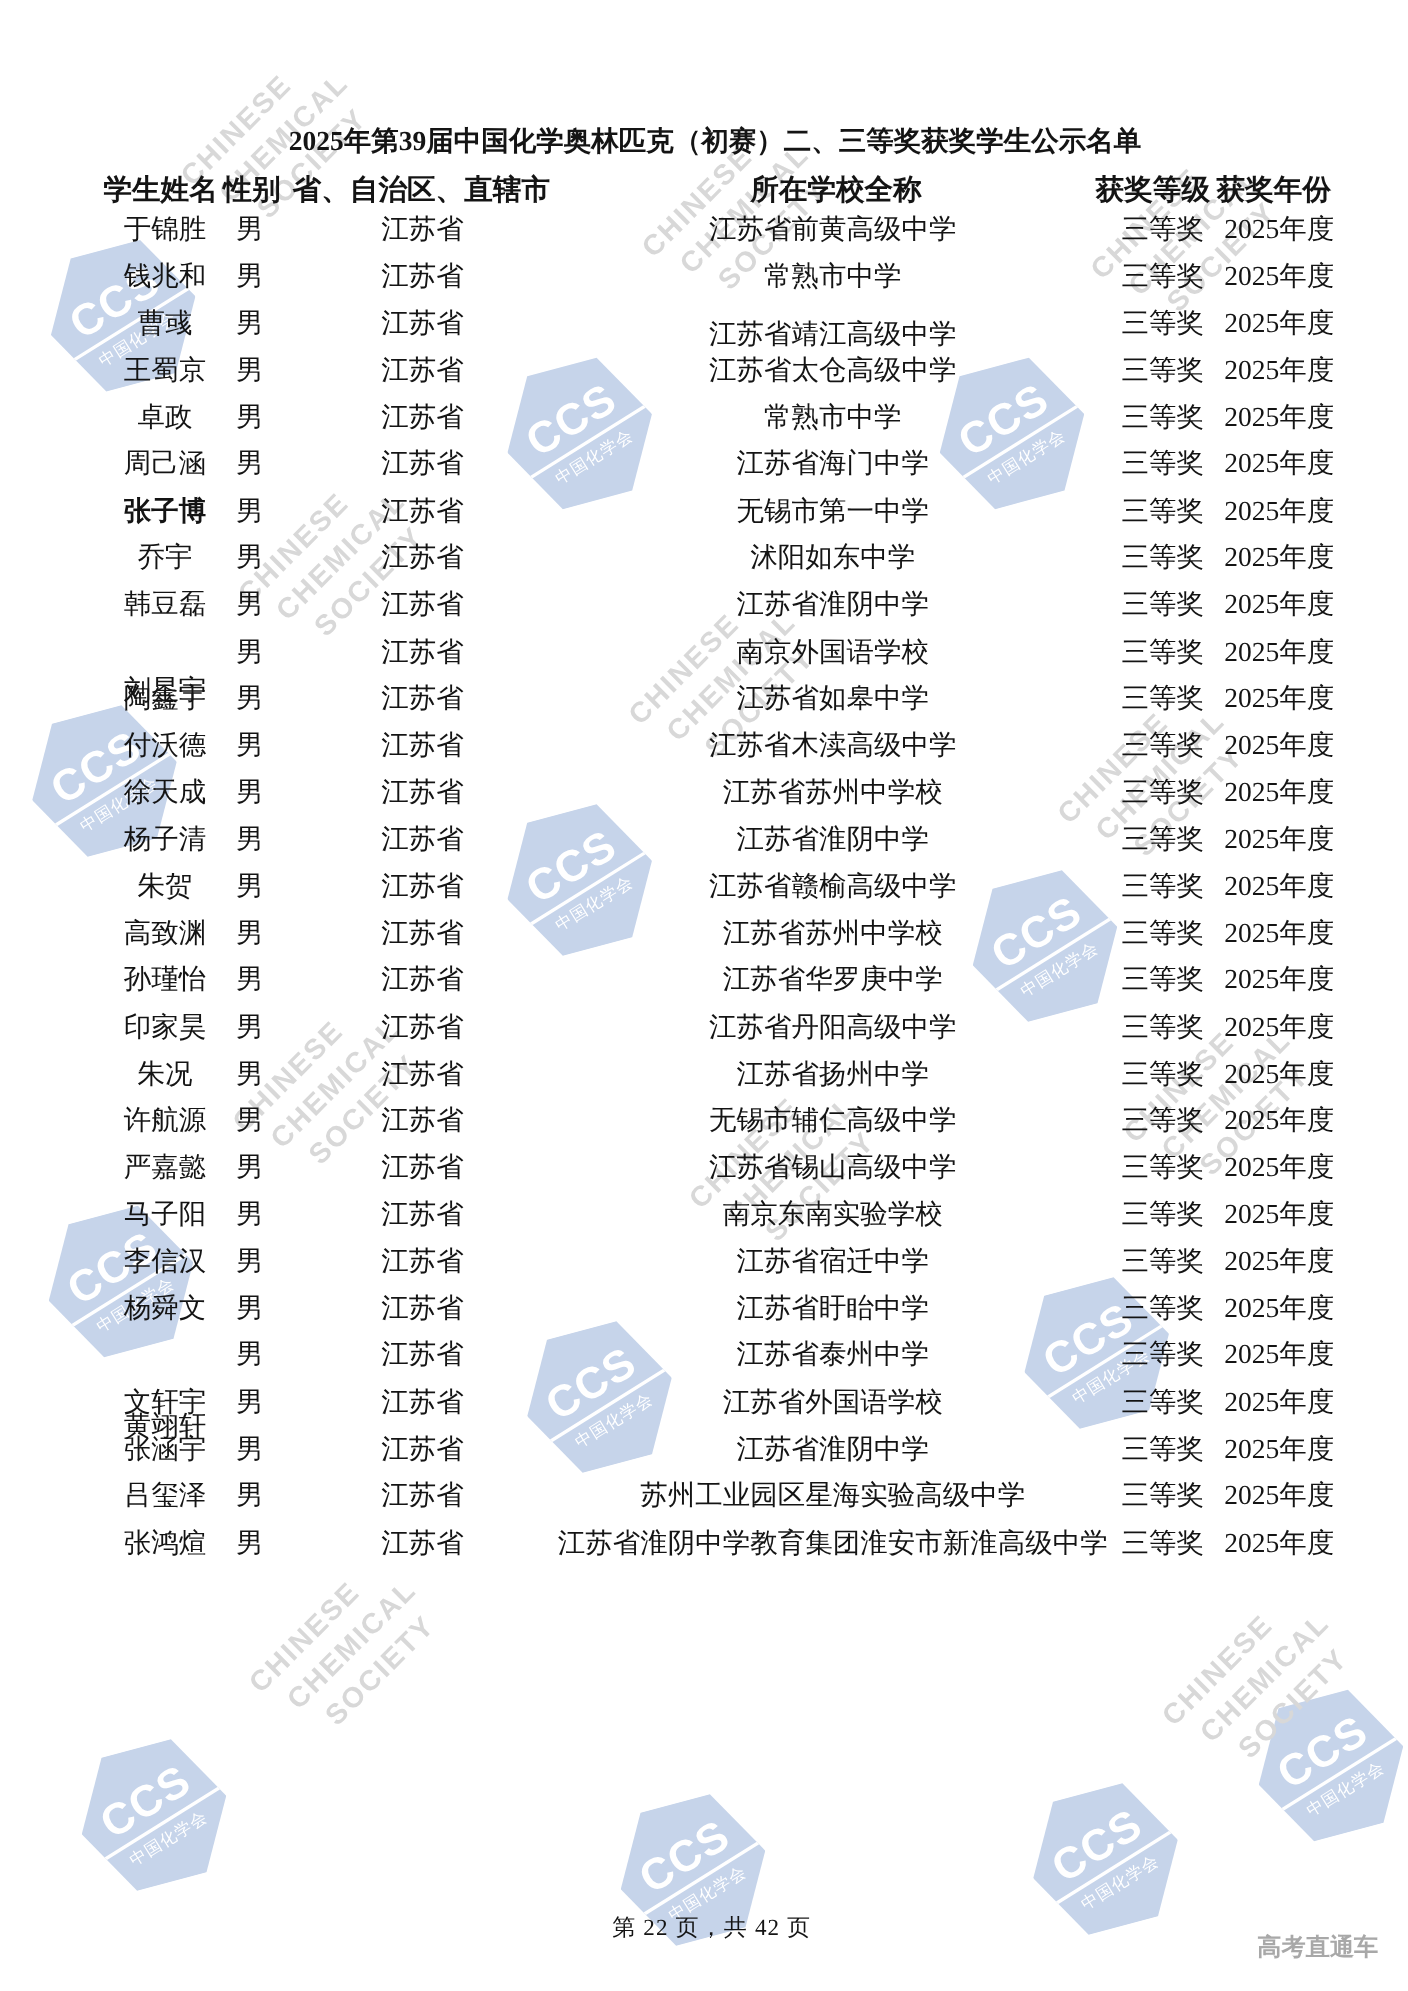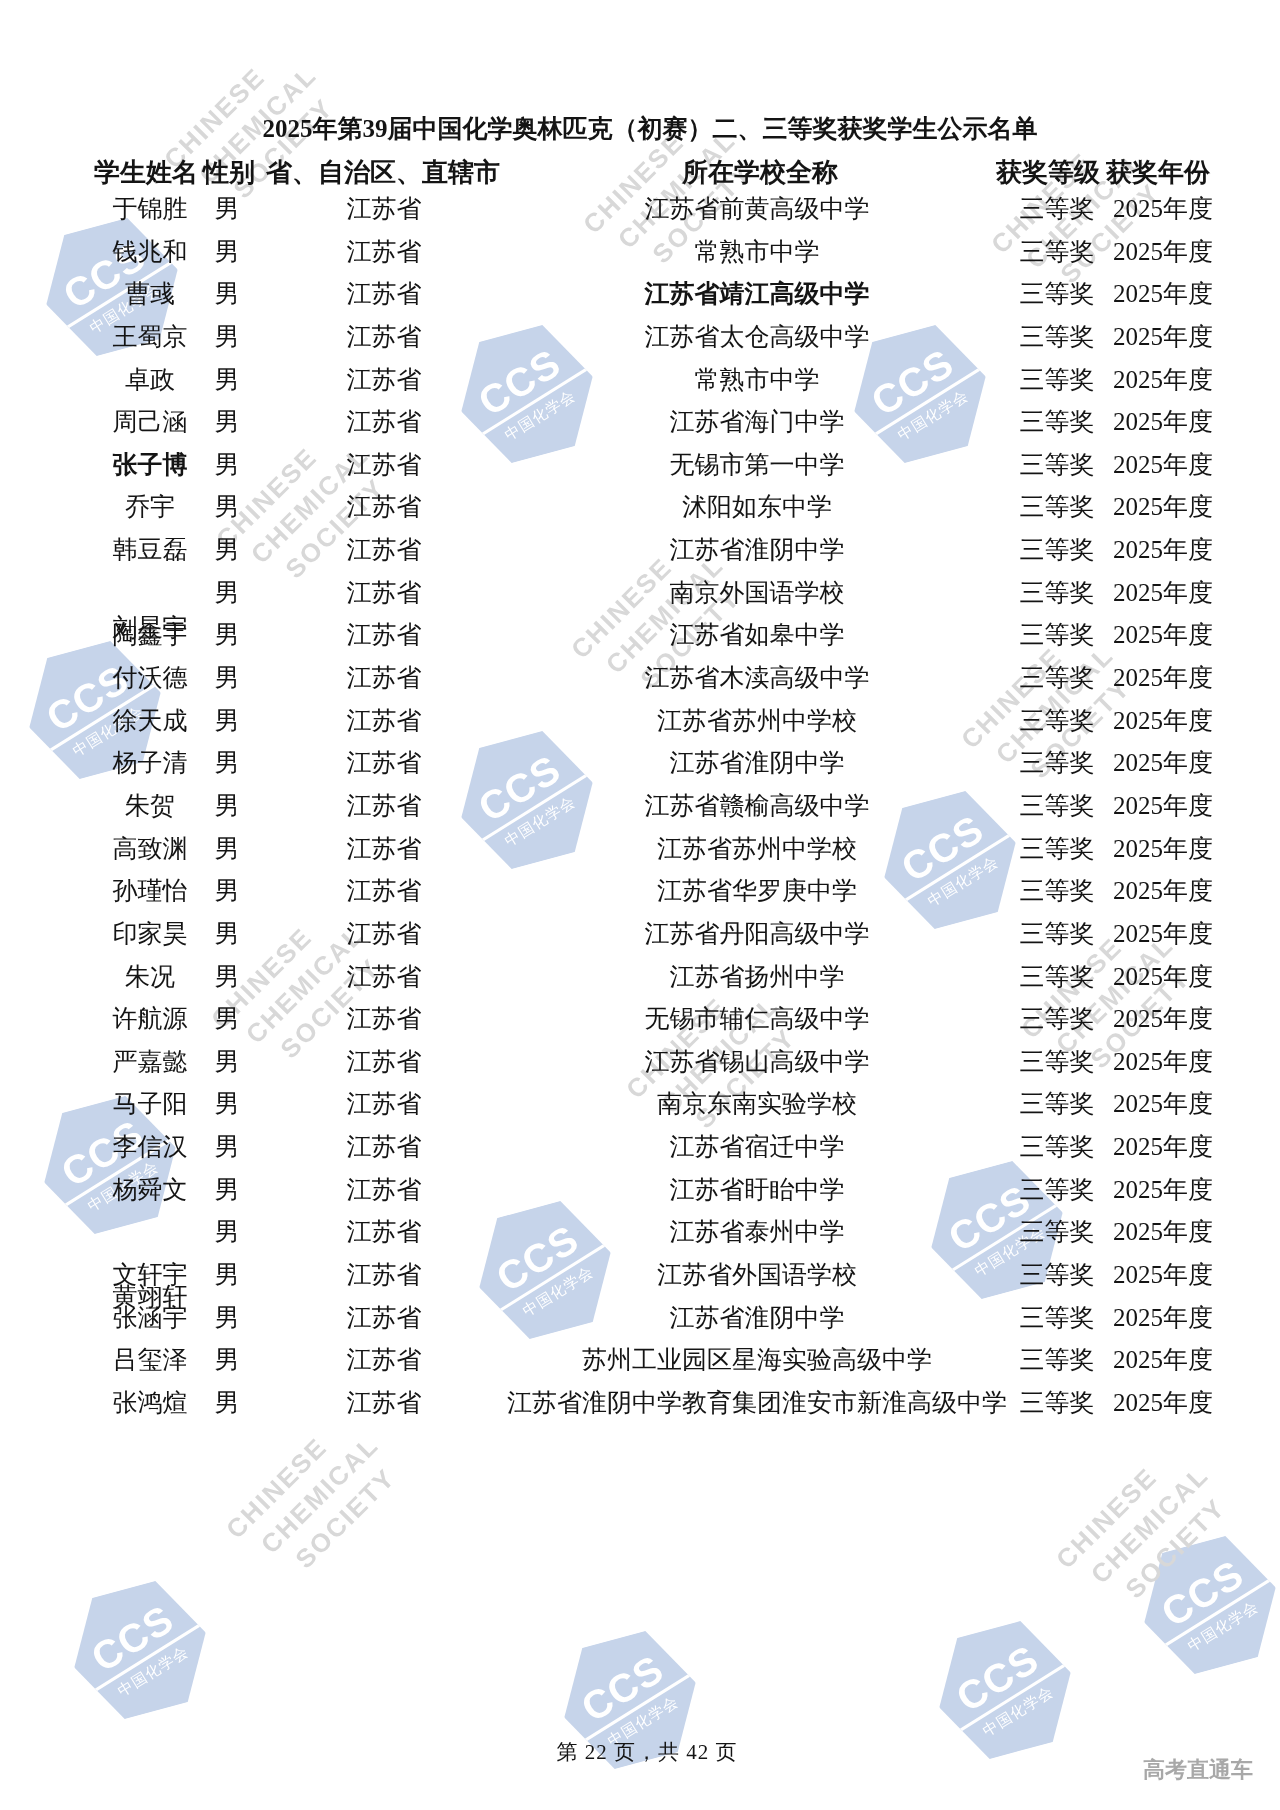--- a/index.html
+++ b/index.html
@@ -251,21 +251,21 @@
         <span class="cell" style="left: 227px; top: 251px;">男</span>
         <span class="cell" style="left: 384px; top: 251px;">江苏省</span>
         <span class="cell" style="left: 757px; top: 251px;">常熟市中学</span>
         <span class="cell" style="left: 1057px; top: 251px;">三等奖</span>
         <span class="cell" style="left: 1163px; top: 251px;">2025年度</span>
       </div>
       <div>
         <span class="cell" style="left: 150px; top: 293px;">曹彧</span>
         <span class="cell" style="left: 227px; top: 293px;">男</span>
         <span class="cell" style="left: 384px; top: 293px;">江苏省</span>
-        <span class="cell" style="left: 757px; top: 293px; font-weight: bold;">江苏省靖江高级中学</span>
+        <span class="cell" style="left: 757px; top: 303px;">江苏省靖江高级中学</span>
         <span class="cell" style="left: 1057px; top: 293px;">三等奖</span>
         <span class="cell" style="left: 1163px; top: 293px;">2025年度</span>
       </div>
       <div>
         <span class="cell" style="left: 150px; top: 336px;">王蜀京</span>
         <span class="cell" style="left: 227px; top: 336px;">男</span>
         <span class="cell" style="left: 384px; top: 336px;">江苏省</span>
         <span class="cell" style="left: 757px; top: 336px;">江苏省太仓高级中学</span>
         <span class="cell" style="left: 1057px; top: 336px;">三等奖</span>
         <span class="cell" style="left: 1163px; top: 336px;">2025年度</span>

